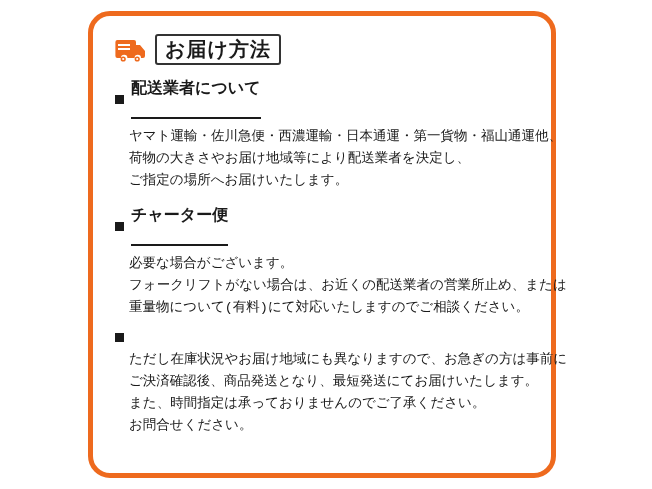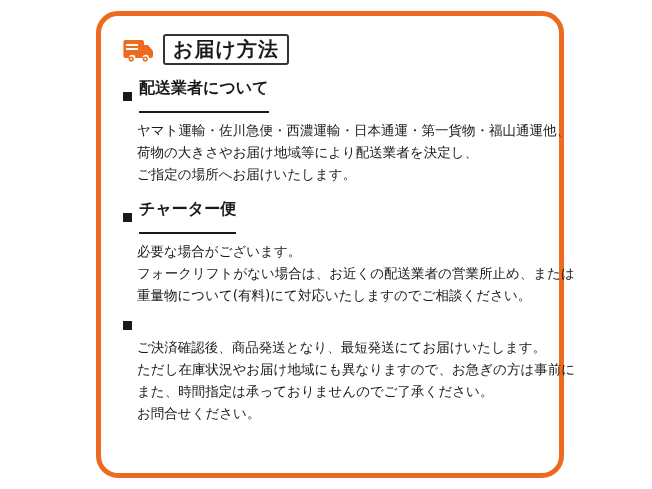--- a/index.html
+++ b/index.html
@@ -15,21 +15,21 @@
   }
   .page {
     position: relative;
     width: 652px;
     height: 489px;
     background: #ffffff;
     box-sizing: border-box;
   }
   .panel {
     position: absolute;
-    left: 96px;
+    left: 88px;
     top: 11px;
     width: 468px;
     height: 467px;
     border: 5px solid #ee6a1e;
     border-radius: 22px;
     box-sizing: border-box;
     background: #ffffff;
   }
   .inner {
     position: absolute;
@@ -80,27 +80,28 @@
     height: 9px;
     background: #1a1a1a;
     margin-right: 7px;
     flex: 0 0 auto;
   }
   .sec-title {
     font-size: 16px;
     font-weight: bold;
     color: #1a1a1a;
     border-bottom: 2px solid #1a1a1a;
-    padding-bottom: 14px;
+    padding-bottom: 20px;
     line-height: 1.15;
     display: inline-block;
     white-space: nowrap;
   }
   .body-lines {
     margin-left: 18px;
+    font-family: Liberation Mono, monospace;
   }
   .line {
     font-size: 13.5px;
     color: #1a1a1a;
     line-height: 1.62;
     white-space: nowrap;
   }
 </style>
 </head>
 <body>
@@ -148,22 +149,22 @@
           <div class="line">フォークリフトがない場合は、お近くの配送業者の営業所止め、または</div>
           <div class="line">重量物について(有料)にて対応いたしますのでご相談ください。</div>
         </div>
       </div>
 
       <div class="section">
         <div class="sec-head">
           <span class="sqr"></span>
         </div>
         <div class="body-lines">
+          <div class="line">ただし在庫状況やお届け地域にも異なりますので、お急ぎの方は事前に</div>
           <div class="line">ご決済確認後、商品発送となり、最短発送にてお届けいたします。</div>
-          <div class="line">ただし在庫状況やお届け地域にも異なりますので、お急ぎの方は事前に</div>
           <div class="line">また、時間指定は承っておりませんのでご了承ください。</div>
           <div class="line">お問合せください。</div>
         </div>
       </div>
 
     </div>
   </div>
 </div>
 
 </body></html>

